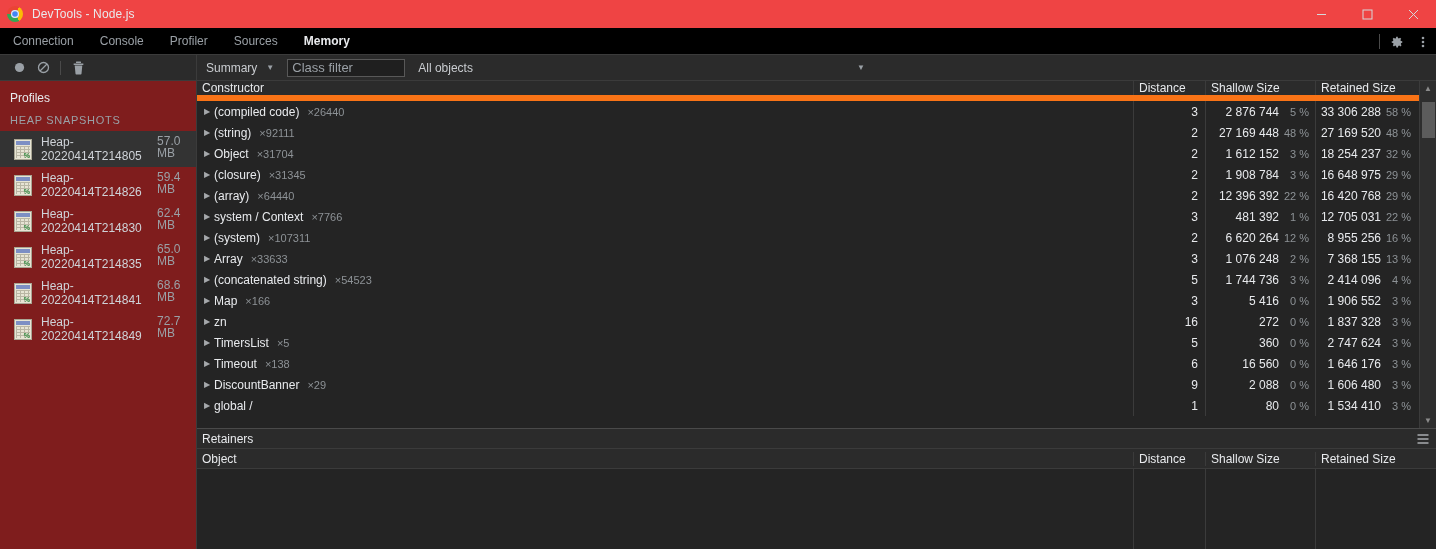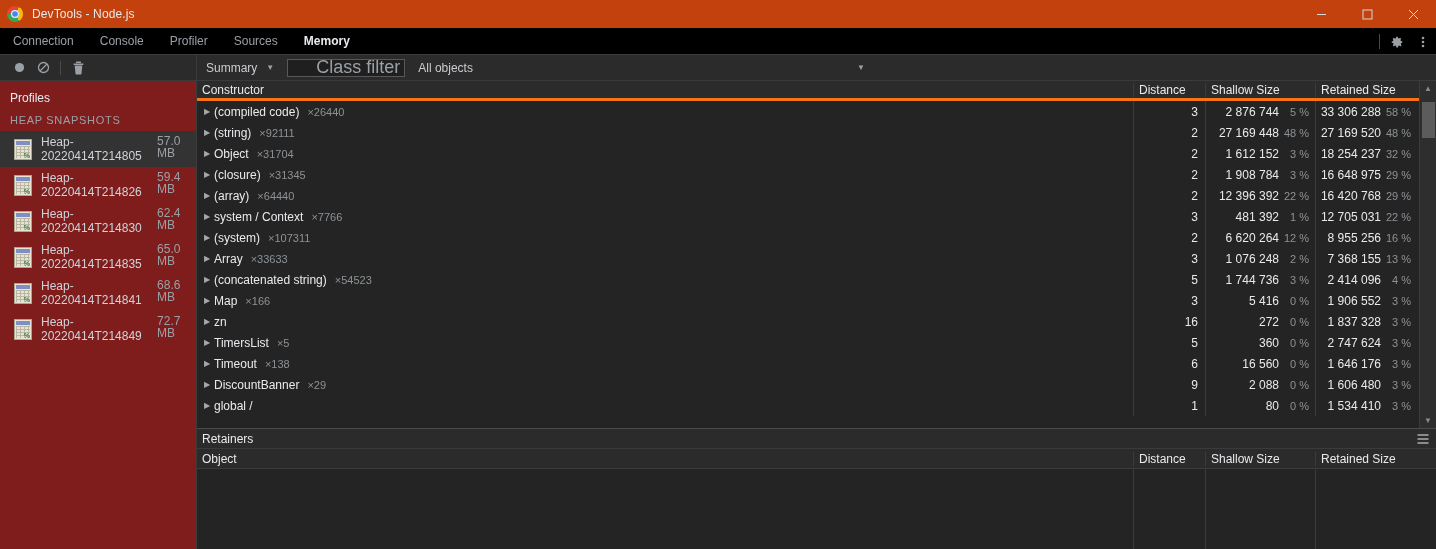--- a/index.html
+++ b/index.html
@@ -10,21 +10,21 @@
     font-size: 12px;
     color: #e8eaed;
     overflow: hidden;
     -webkit-font-smoothing: antialiased;
   }
   #app { width: 1436px; height: 549px; display: flex; flex-direction: column; position: relative; }
 
   
   .titlebar {
     height: 28px; min-height: 28px;
-    background: #c2410c;
+    background: #ef4444;
     display: flex; align-items: center;
     position: relative;
   }
   .chrome-logo {
     width: 16px; height: 16px; margin-left: 7px; margin-right: 9px;
     border-radius: 50%;
     position: relative;
     background:
       conic-gradient(from -90deg,
         #ea4335 0deg 120deg,
@@ -93,25 +93,24 @@
   .tsep { width: 1px; height: 14px; background: #4a4a4a; margin: 0 5px; }
   .tool-right { flex: 1; height: 26px; display: flex; align-items: center; padding-left: 9px; position: relative; }
   .sel-summary { font-size: 12px; color: #c9ccd0; }
   .caret { font-size: 8px; color: #9aa0a6; margin-left: 9px; }
   .class-filter {
     margin-left: 13px;
     width: 118px; height: 18px;
     background: #1f1f1f;
     border: 1px solid #585858;
     color: #c9ccd0;
-    font-size: 18px;
+    font-size: 13px;
     font-family: "Liberation Sans", sans-serif;
     padding: 0 4px;
     outline: none;
-    text-align: right;
   }
   .class-filter::placeholder { color: #9aa0a6; opacity: 1; }
   .allobj { margin-left: 13px; font-size: 12px; color: #c9ccd0; }
   .caret-right { position: absolute; right: 571px; font-size: 8px; color: #9aa0a6; }
 
   
   .body { flex: 1; display: flex; min-height: 0; }
 
   
   .sidebar {
@@ -157,21 +156,21 @@
   .prof-size { font-size: 12px; color: #9aa0a6; line-height: 12px; }
 
   
   .content { flex: 1; display: flex; flex-direction: column; min-width: 0; }
 
   
   .grid-wrap { display: flex; flex-direction: column; height: 347px; min-height: 347px; }
   .grid-head {
     height: 20px; min-height: 20px;
     background: #2b2b2b;
-    border-bottom: 3px solid #f97316;
+    border-bottom: 6px solid #f97316;
     display: flex; align-items: center;
   }
   .grid-head .cell { font-size: 12px; color: #e8eaed; padding-left: 5px; }
   .col-constructor { width: 936px; min-width: 936px; }
   .col-distance { width: 72px; min-width: 72px; border-left: 1px solid #3b3b3b; }
   .col-shallow { width: 110px; min-width: 110px; border-left: 1px solid #3b3b3b; }
   .col-retained { width: 102px; min-width: 102px; border-left: 1px solid #3b3b3b; }
   .col-scroll { width: 17px; min-width: 17px; }
 
   .grid-rows { flex: 1; display: flex; flex-direction: column; overflow: hidden; background: #242424; }

